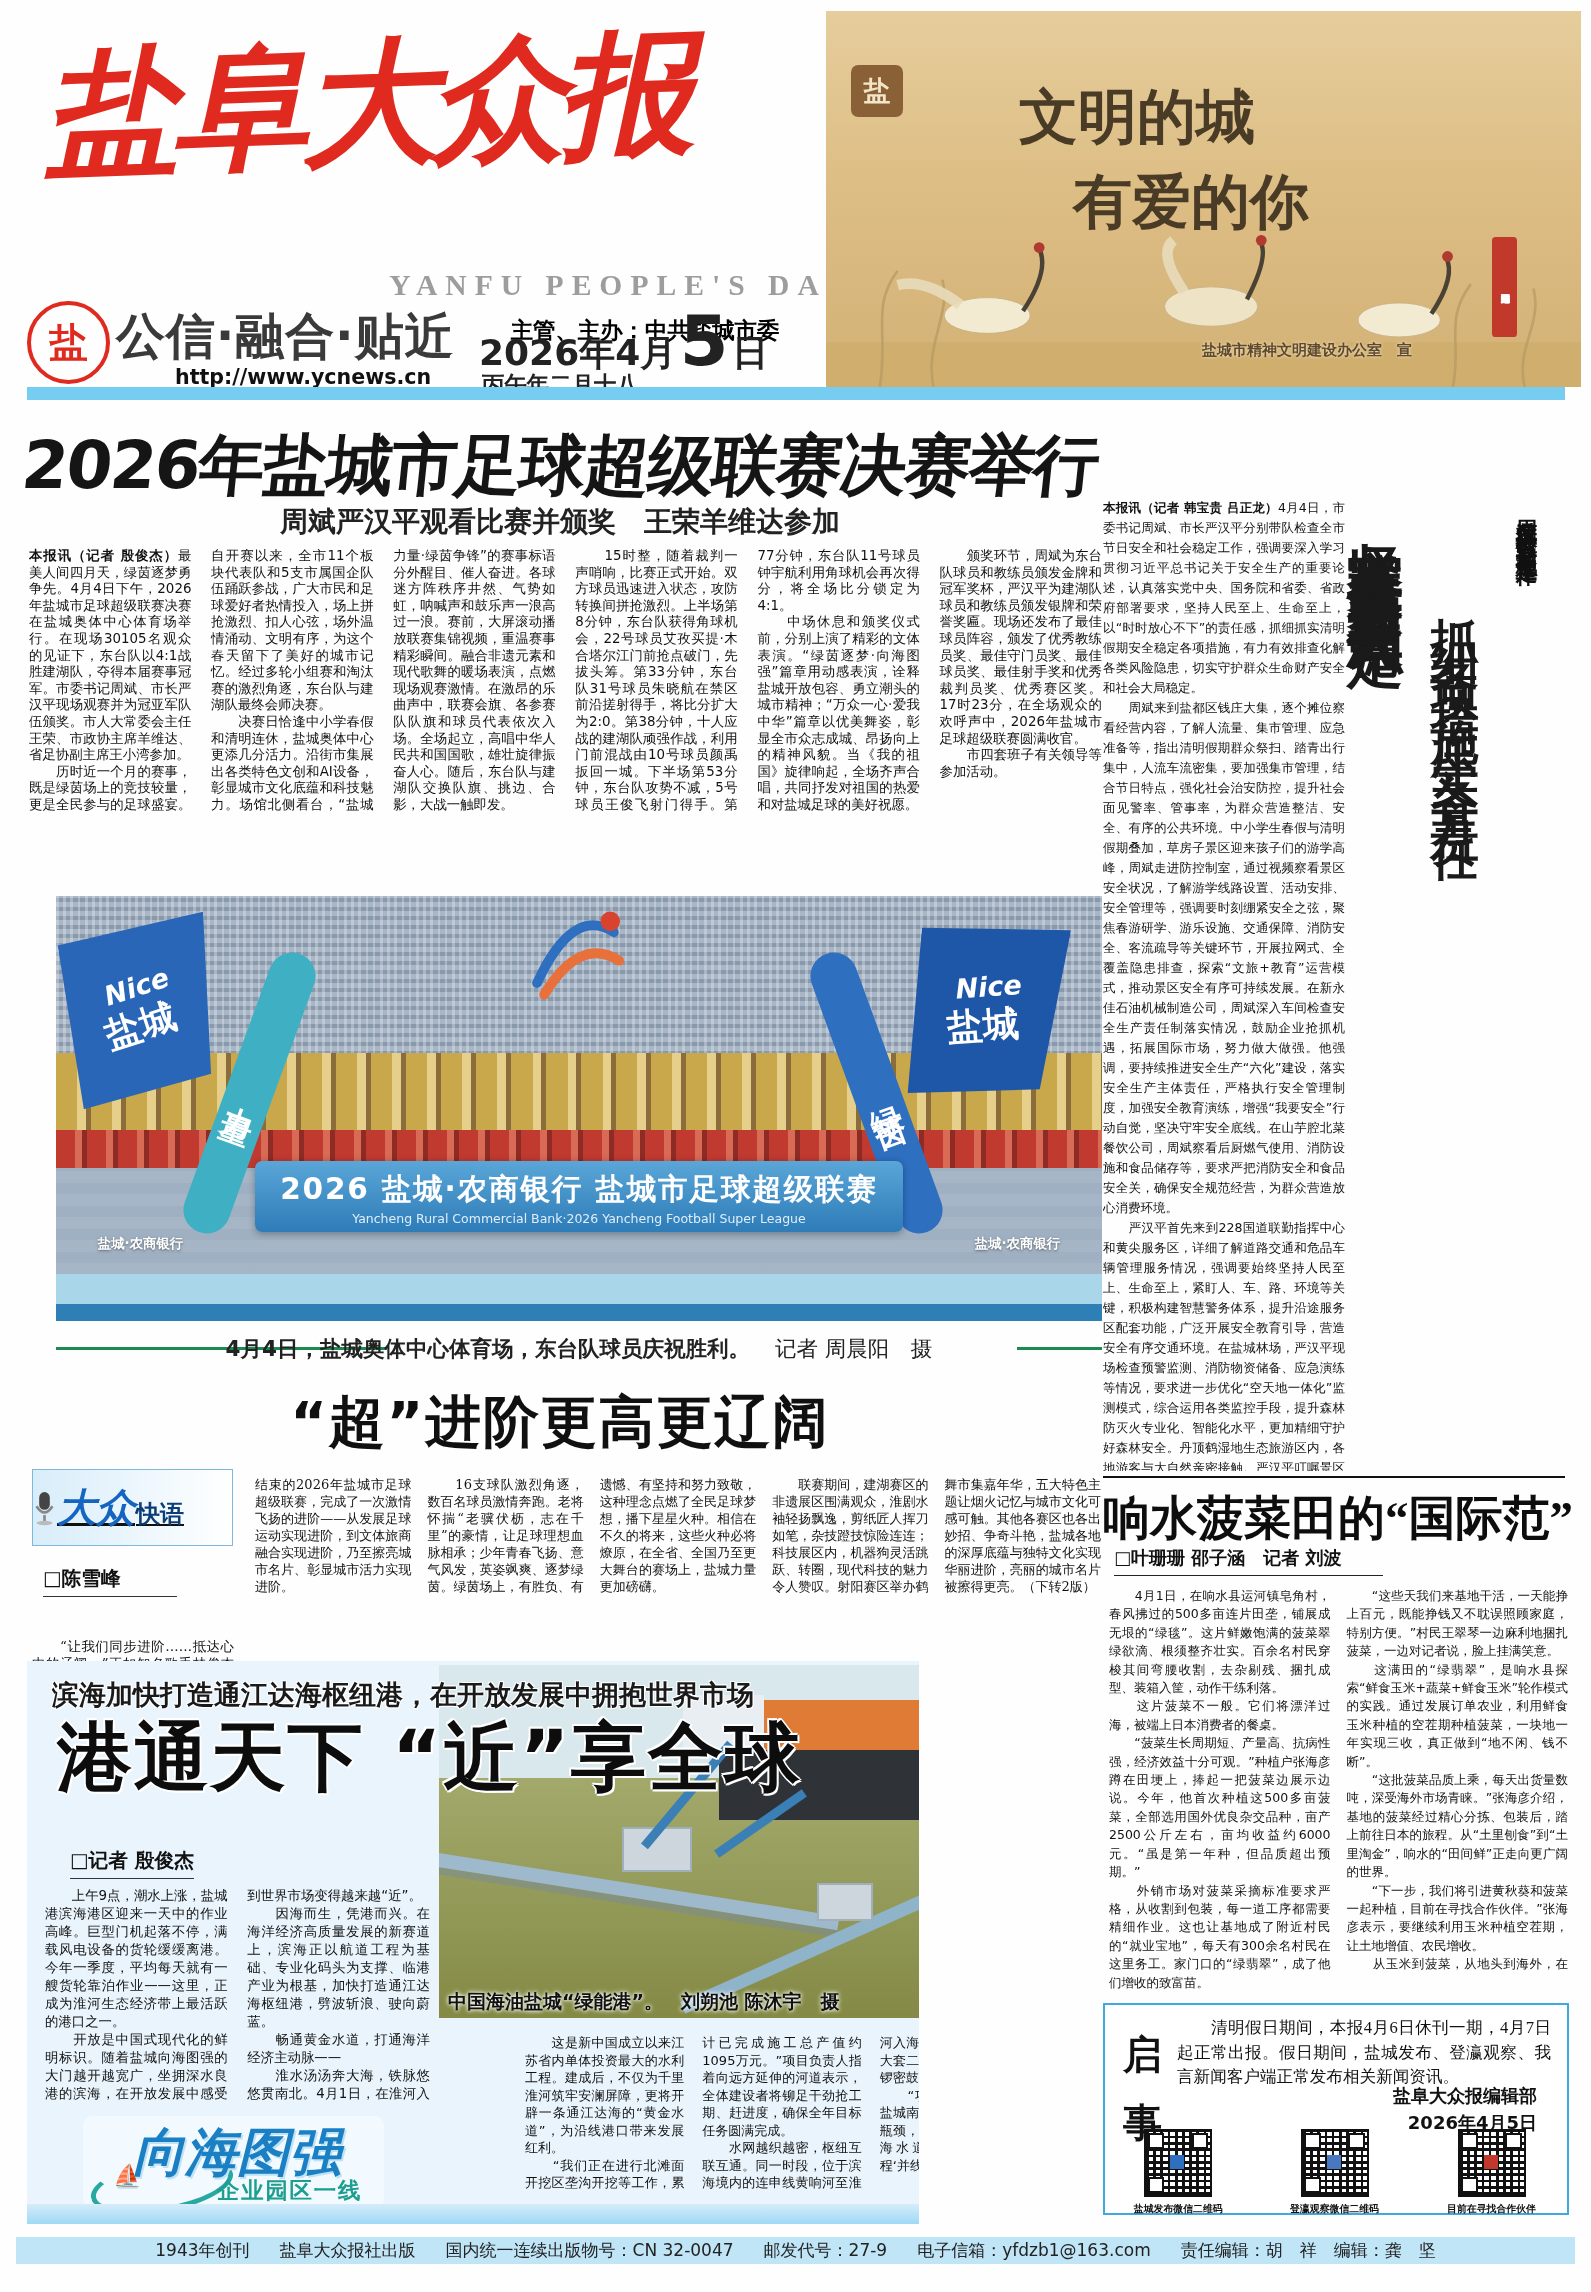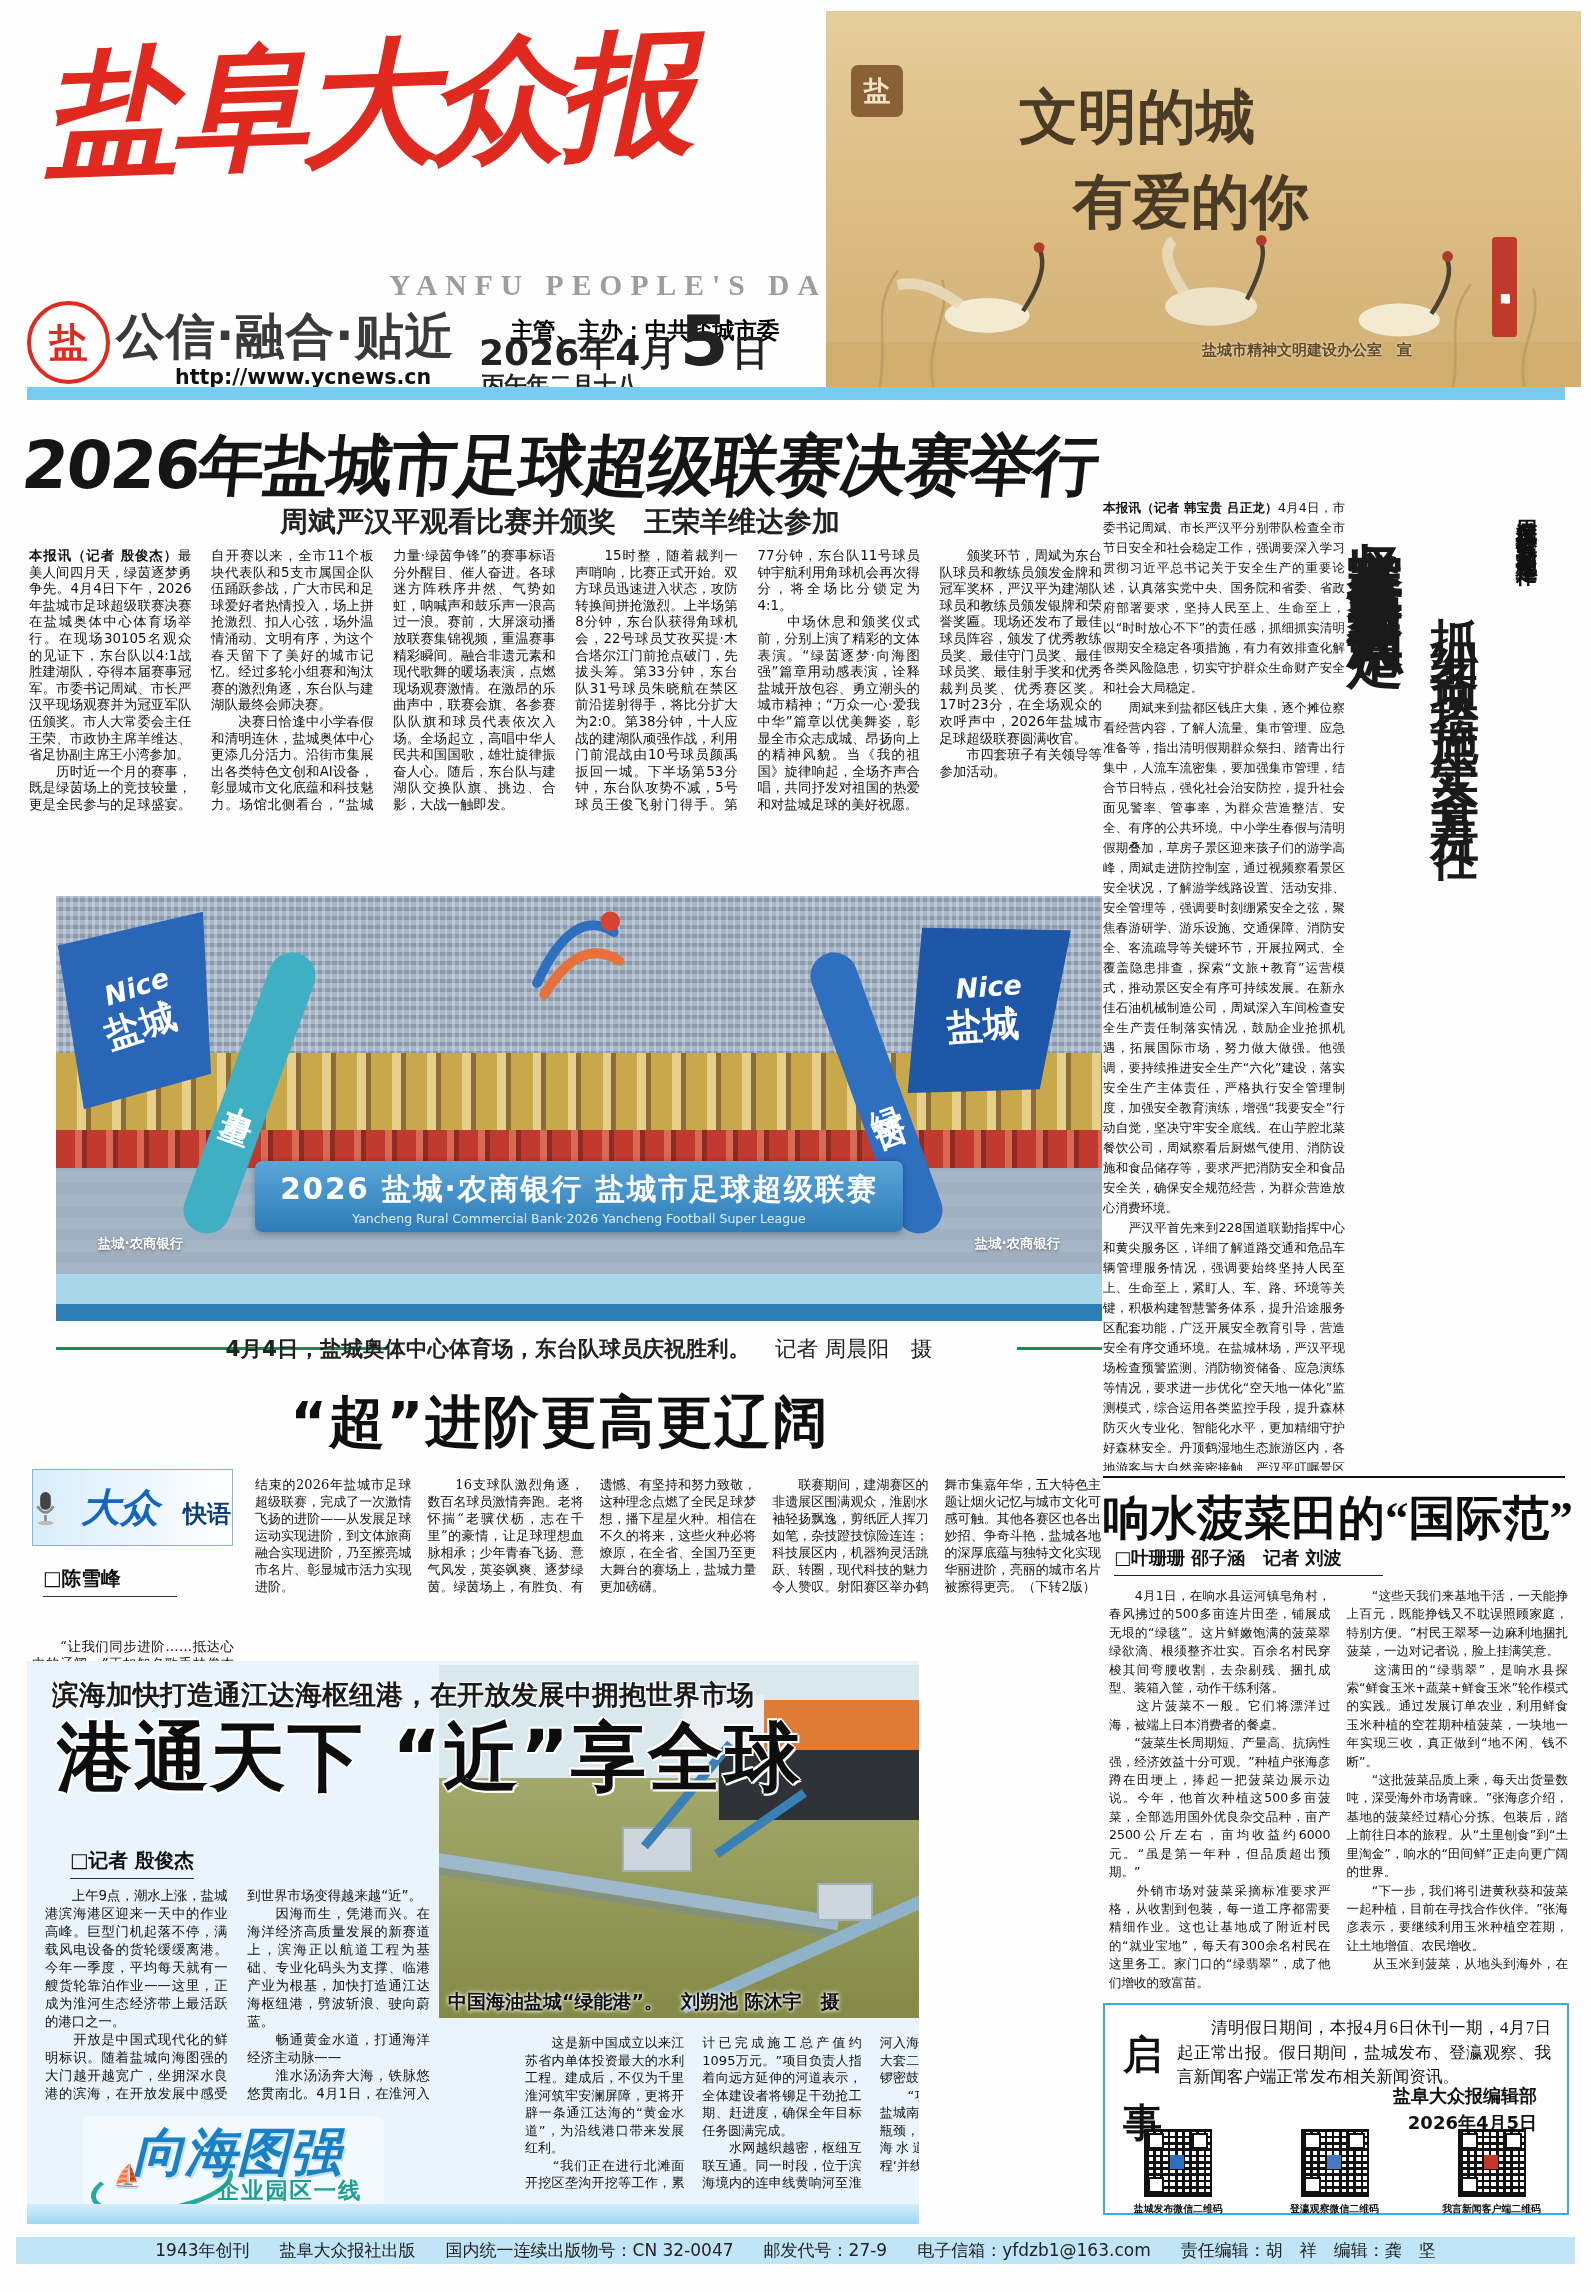--- a/index.html
+++ b/index.html
@@ -80,21 +80,21 @@
   .p-band-l{left:170px;top:49px;background:#3fb0c4;transform:rotate(20deg);}
   .p-band-r{right:202px;top:49px;background:#2f6fc0;transform:rotate(-20deg);}
   .p-sponsor{bottom:16%;font-size:13.4px;font-weight:bold;color:#fff;text-shadow:0 0.9px 2.7px rgba(0,0,0,.5);}
   .caption-row{left:56px;top:1334px;width:1046px;height:30px;}
   .cap-rule{top:13.4px;height:2.7px;background:#1c8a4e;}
   .cap-text{left:0;top:0;width:100%;text-align:center;font-size:21.5px;font-weight:bold;color:#222;}
   .cap-text .credit{font-weight:normal;font-family:"DejaVu Serif",serif;margin-left:25px;}
   
   .super-h{left:18px;top:1385px;width:1084px;font-size:56px;font-weight:900;color:#101010;letter-spacing:1.8px;}
   .kuaiyu-box{left:32px;top:1469px;width:199px;height:75px;border:1.8px solid #7fb8dd;
-              background:linear-gradient(90deg,#d8edfa,#ffffff);display:flex;align-items:center;justify-content:center;gap:24px;}
+              background:linear-gradient(90deg,#d8edfa,#ffffff);display:flex;align-items:center;gap:1px;text-decoration:underline;}
   .kuaiyu-box .ta{font-size:39px;font-weight:900;font-style:italic;color:#1565c0;}
   .kuaiyu-box .tb{font-size:24px;font-weight:bold;color:#0b3d78;margin-top:12.5px;}
   .mic{width:23px;height:36px;}
   .super-byline{left:43px;top:1565px;font-size:19.7px;font-weight:bold;border-bottom:1.8px solid #333;padding-bottom:3.6px;width:134px;}
   .super-leadtxt{left:32px;top:1608px;width:202px;height:99px;font-size:13.4px;line-height:17px;
                  font-family:"DejaVu Serif",serif;margin-top:30px;}
   .super-body{left:255px;top:1476px;width:846px;height:158px;column-count:5;column-gap:16px;
               font-size:13px;line-height:17px;font-family:"DejaVu Serif",serif;}
   
   .port{left:27px;top:1661px;width:892px;height:563px;background:#e9f4fc;overflow:hidden;}
@@ -371,21 +371,21 @@
         </div>
       <div class="qr-cap">登瀛观察微信二维码</div>
     </div>
     <div class="abs qr-wrap" style="left:333px">
       <div class="qr">
           <div class="cm c1"></div>
           <div class="cm c2"></div>
           <div class="cm c3"></div>
           <div class="logo" style="background:#c0392b"></div>
         </div>
-      <div class="qr-cap">我言新闻客户端二维码</div>
+      <div class="qr-cap">目前在寻找合作伙伴</div>
     </div>
   </div>
 
   <div class="abs footer">
     <span>1943年创刊</span>
     <span>盐阜大众报社出版</span>
     <span>国内统一连续出版物号：CN 32-0047</span>
     <span>邮发代号：27-9</span>
     <span>电子信箱：yfdzb1@163.com</span>
     <span>责任编辑：胡　祥　编辑：龚　坚</span>

